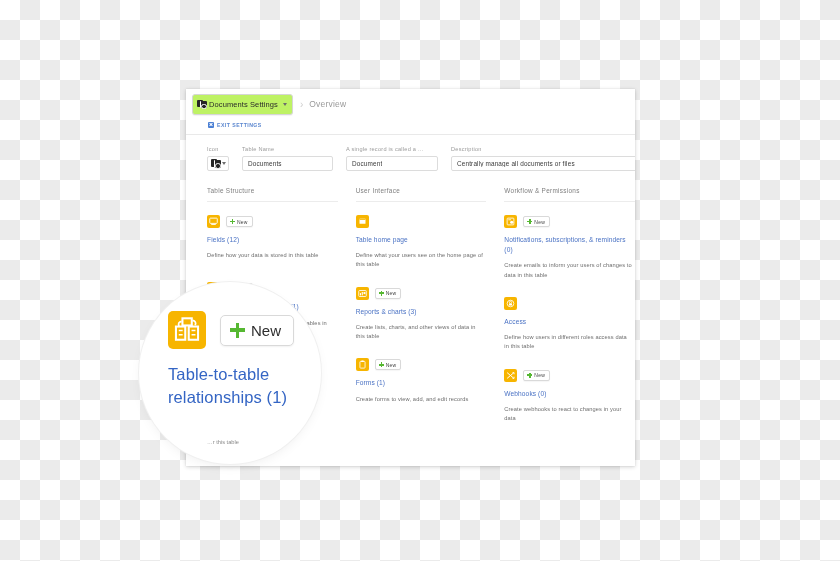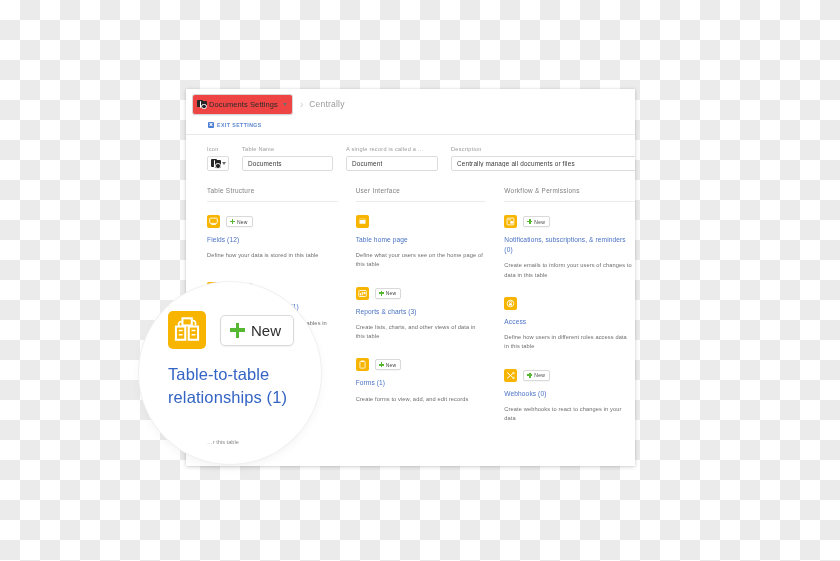--- a/index.html
+++ b/index.html
@@ -38,21 +38,21 @@
     display: flex;
     align-items: center;
     padding: 4px 0 0 6px;
   }
   #table-chip {
     display: inline-flex;
     align-items: center;
     gap: 3px;
     border: 1px solid #d6d6d6;
     border-radius: 3px;
-    background: #ef4444;
+    background: #bef264;
     padding: 2px 5px 2px 4px;
     height: 15px;
     box-shadow: 0 1px 1px rgba(0,0,0,0.05);
   }
   .chip-label {
     font-size: 7.5px;
     color: #2b2b2b;
     letter-spacing: .1px;
     white-space: nowrap;
   }
@@ -341,21 +341,21 @@
     <div id="table-chip">
       <span class="doc-glyph">
         <span class="pg pg1"></span>
           <span class="pg pg2"></span>
           <span class="dot"></span>
       </span>
       <span class="chip-label">Documents Settings</span>
       <span class="caret-down"></span>
     </div>
     <span class="bc-sep">›</span>
-    <span id="breadcrumb-current">Centrally</span>
+    <span id="breadcrumb-current">Overview</span>
   </div>
 
   <div id="exit-strip">
     <span id="exit-settings-link">
       <span class="x-badge"></span>
       <span id="exit-settings-text">Exit settings</span>
     </span>
   </div>
 
   <div id="fields-row">

